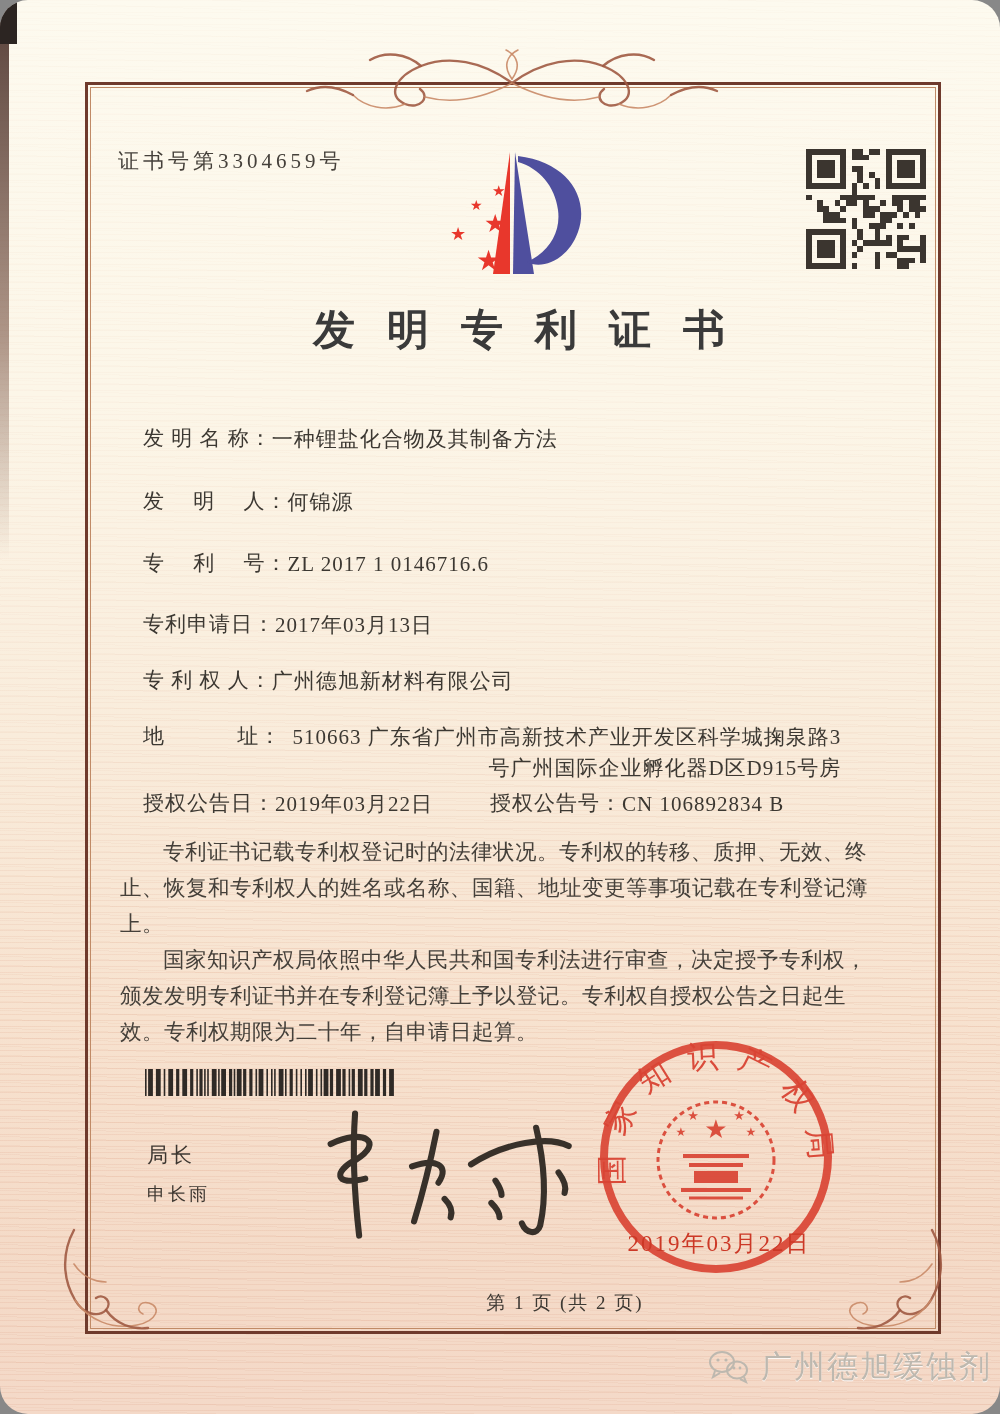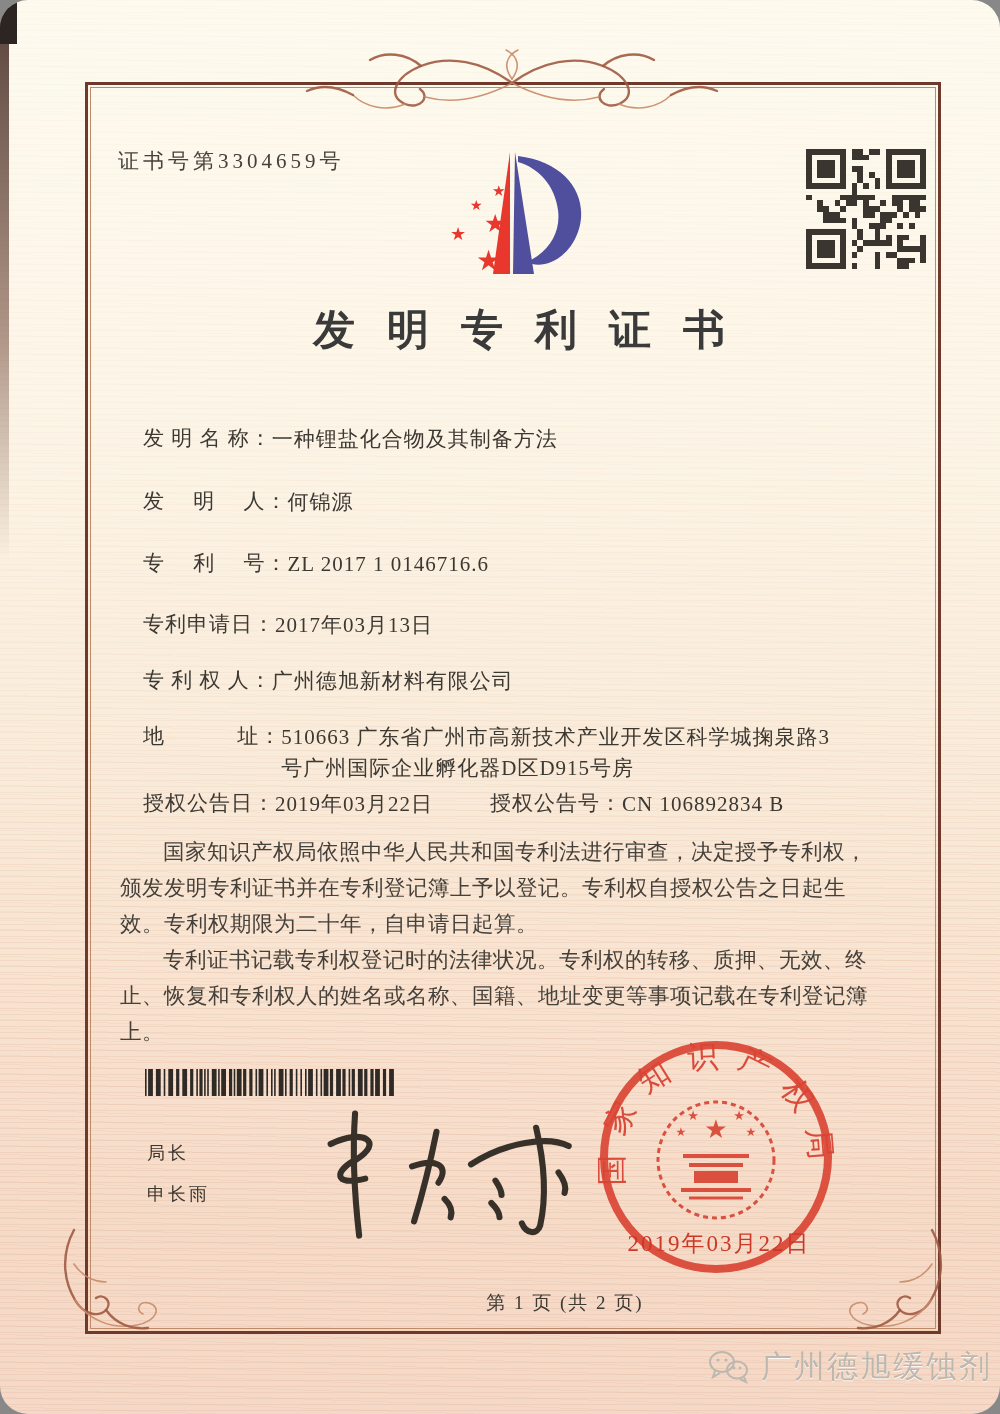--- a/index.html
+++ b/index.html
@@ -34,30 +34,30 @@
   .cert-no{ position:absolute; left:118px; top:147px; font-size:21px; letter-spacing:4px; color:#45403a; }
 
   .logo{ position:absolute; left:436px; top:144px; width:160px; height:150px; }
   .qr{ position:absolute; left:806px; top:149px; width:120px; height:120px; }
 
   .title{ position:absolute; left:85px; width:856px; top:302px; text-align:center;
     font-size:42px; font-weight:600; color:#3a3a3a; letter-spacing:32px; padding-left:44px; }
 
   .row{ position:absolute; left:143px; width:700px; font-size:21px; color:#3c3832; }
   .row .lbl{ display:inline-block; vertical-align:top; letter-spacing:1px; white-space:pre; }
-  .row .val{ display:inline-block; vertical-align:top; letter-spacing:1px; max-width:530px; line-height:31px; }
+  .row .val{ display:inline-block; vertical-align:top; letter-spacing:1px; max-width:530px; line-height:31px;text-align:right; }
   .pair2{ position:absolute; left:347px; top:0; white-space:nowrap; }
 
   .body-text{ position:absolute; left:120px; top:834px; width:766px;
     font-size:21.5px; line-height:36px; color:#45403a; letter-spacing:.5px; }
   .body-text p{ text-indent:2em; }
 
   .barcode{ position:absolute; left:145px; top:1069px; width:252px; height:27px; }
 
-  .director-title{ position:absolute; left:147px; top:1141px; font-size:18px; color:#3c3630; letter-spacing:3px; }
+  .director-title{ position:absolute; left:147px; top:1141px; font-size:21px; color:#3c3630; letter-spacing:3px; }
   .director-name{ position:absolute; left:147px; top:1182px; font-size:18px; color:#3c3630; letter-spacing:3px; }
   .signature{ position:absolute; left:292px; top:1100px; width:295px; height:145px; }
   .signature path{ fill:none; stroke:#38312a; stroke-width:6; stroke-linecap:round; stroke-linejoin:round; }
 
   .seal{ position:absolute; left:597px; top:1038px; width:238px; height:238px; }
   .seal-date{ position:absolute; left:600px; top:1228px; width:238px; text-align:center;
     font-size:23px; color:#cc3826; letter-spacing:2px; }
 
   .page-info{ position:absolute; left:85px; width:960px; top:1290px; text-align:center;
     font-size:19px; color:#3e3933; letter-spacing:2px; }
@@ -357,22 +357,22 @@
     <span class="lbl">地　　　 址：</span><span class="val" style="max-width:560px;">510663 广东省广州市高新技术产业开发区科学城掬泉路3号广州国际企业孵化器D区D915号房</span>
   </div>
   <div class="row" style="top:789px;">
     <span class="lbl">授权公告日：</span><span class="val">2019年03月22日</span>
     <span class="pair2">
       <span class="lbl">授权公告号：</span><span class="val">CN 106892834 B</span>
     </span>
   </div>
 
   <div class="body-text">
+    <p>专利证书记载专利权登记时的法律状况。专利权的转移、质押、无效、终止、恢复和专利权人的姓名或名称、国籍、地址变更等事项记载在专利登记簿上。</p>
     <p>国家知识产权局依照中华人民共和国专利法进行审查，决定授予专利权，颁发发明专利证书并在专利登记簿上予以登记。专利权自授权公告之日起生效。专利权期限为二十年，自申请日起算。</p>
-    <p>专利证书记载专利权登记时的法律状况。专利权的转移、质押、无效、终止、恢复和专利权人的姓名或名称、国籍、地址变更等事项记载在专利登记簿上。</p>
   </div>
 
   <svg class="barcode" id="barcode" viewBox="0 0 252 27" preserveAspectRatio="none">
       <rect x="0.0" y="0" width="1.6" height="27" fill="#2f2a26"></rect>
       <rect x="3.1" y="0" width="4.8" height="27" fill="#2f2a26"></rect>
       <rect x="10.9" y="0" width="4.8" height="27" fill="#2f2a26"></rect>
       <rect x="18.7" y="0" width="1.6" height="27" fill="#2f2a26"></rect>
       <rect x="23.3" y="0" width="4.8" height="27" fill="#2f2a26"></rect>
       <rect x="31.1" y="0" width="3.2" height="27" fill="#2f2a26"></rect>
       <rect x="37.3" y="0" width="4.8" height="27" fill="#2f2a26"></rect>

